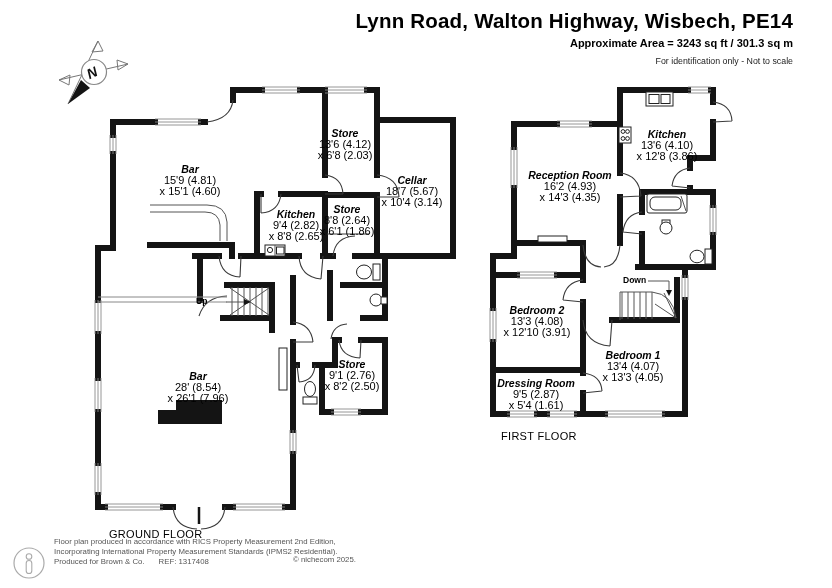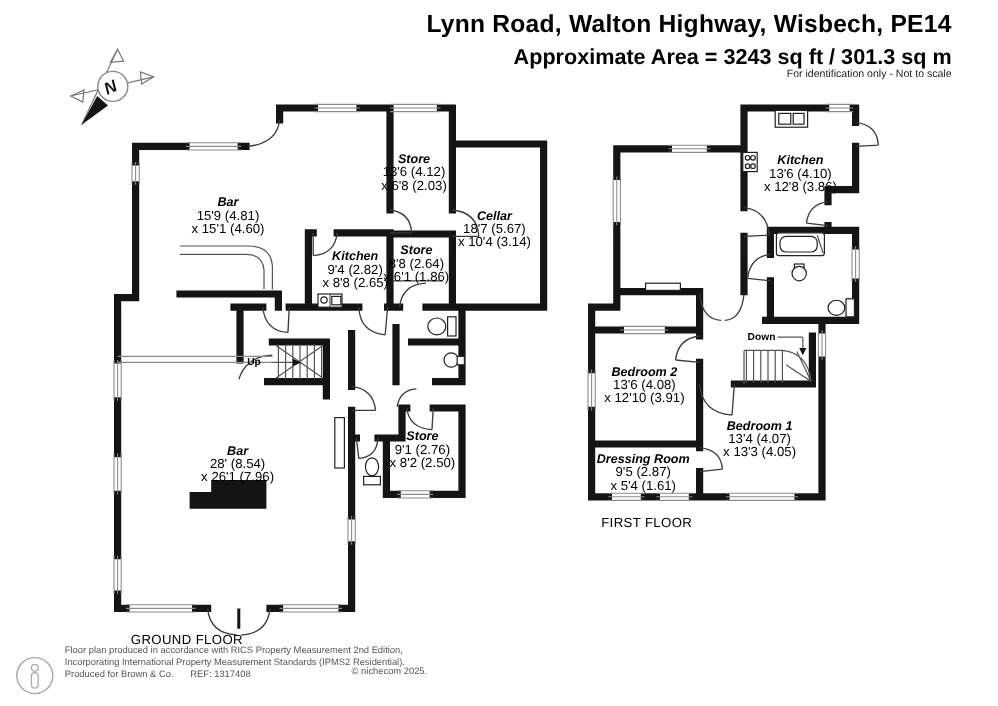--- a/index.html
+++ b/index.html
@@ -1,19 +1,19 @@
 <!DOCTYPE html>
 <html><head>
 <meta charset="utf-8">
 <style>
   html,body{margin:0;padding:0;background:#fff;}
   .stage{position:relative;width:807px;height:588px;background:#fff;overflow:hidden;
          font-family:"Liberation Sans", sans-serif;color:#000;}
   .hdr-title{position:absolute;top:9px;right:14px;font-size:20.5px;font-weight:bold;letter-spacing:.2px;}
-  .hdr-area{position:absolute;top:37px;right:14px;font-size:18px;font-weight:bold;}
+  .hdr-area{position:absolute;top:37px;right:14px;font-size:11px;font-weight:bold;}
   .hdr-note{position:absolute;top:56px;right:14px;font-size:8.8px;color:#222;}
   .plan{position:absolute;}
   .plan svg{position:absolute;left:0;top:0;}
   .room{position:absolute;transform:translateX(-50%);text-align:center;line-height:11px;white-space:nowrap;}
   .room .rn{font-size:10.5px;font-weight:bold;font-style:italic;}
   .room .rd{font-size:11px;}
   .floorlab{position:absolute;font-size:11px;font-weight:normal;letter-spacing:.3px;padding-left:16px;}
   .stairlab{position:absolute;font-size:8.5px;font-weight:bold;}
   .wall{stroke:#141414;stroke-width:6;fill:none;stroke-linecap:square;}
   .winline{stroke:#8a8a8a;stroke-width:.9;fill:none;}
@@ -161,21 +161,21 @@
     <div class="room" style="left:113px;top:293px;">
       <div class="rn">Bar</div>
       <div class="rd">28' (8.54)</div>
       <div class="rd">x 26'1 (7.96)</div>
     </div>
     <div class="room" style="left:267px;top:281px;">
       <div class="rn">Store</div>
       <div class="rd">9'1 (2.76)</div>
       <div class="rd">x 8'2 (2.50)</div>
     </div>
-    <div class="stairlab" style="left:121px;top:218px;">Up</div>
+    <div class="stairlab" style="left:111px;top:218px;">Up</div>
     <div class="floorlab" style="left:8px;top:450px;">GROUND FLOOR</div>
   </div>
 
   <div class="plan" style="left:485px;top:80px;width:345px;height:380px;">
     <svg width="345" height="372" viewBox="0 0 345 372">
       <g>
         <path class="wall" d="M135,10 H203 M226,10 H228 M135,10 V44
           M29,44 H72 M107,44 H135 M29,44 V67 M29,108 V176 M29,176 H8
           M8,176 V228 M8,262 V334
           M8,334 H22 M52,334 H62 M92,334 H120 M180,334 H200
@@ -244,28 +244,33 @@
         <circle class="fix" cx="138" cy="51.5" r="1.9"></circle>
         <circle class="fix" cx="142.5" cy="51.5" r="1.9"></circle>
         <circle class="fix" cx="138" cy="58.5" r="1.9"></circle>
         <circle class="fix" cx="142.5" cy="58.5" r="1.9"></circle>
       </g>
       <g>
         <rect class="fix" x="53" y="156" width="29" height="6"></rect>
       </g>
     </svg>
 
+    <div class="room" style="left:85px;top:90px;">
+      <div class="rn">Reception Room</div>
+      <div class="rd">16'2 (4.93)</div>
+      <div class="rd">x 14'3 (4.35)</div>
+    </div>
     <div class="room" style="left:182px;top:49px;">
       <div class="rn">Kitchen</div>
       <div class="rd">13'6 (4.10)</div>
       <div class="rd">x 12'8 (3.86)</div>
     </div>
     <div class="room" style="left:52px;top:225px;">
       <div class="rn">Bedroom 2</div>
-      <div class="rd">13'6 (4.08)</div>
+      <div class="rd">13'3 (4.08)</div>
       <div class="rd">x 12'10 (3.91)</div>
     </div>
     <div class="room" style="left:148px;top:270px;">
       <div class="rn">Bedroom 1</div>
       <div class="rd">13'4 (4.07)</div>
       <div class="rd">x 13'3 (4.05)</div>
     </div>
     <div class="room" style="left:51px;top:298px;">
       <div class="rn">Dressing Room</div>
       <div class="rd">9'5 (2.87)</div>

